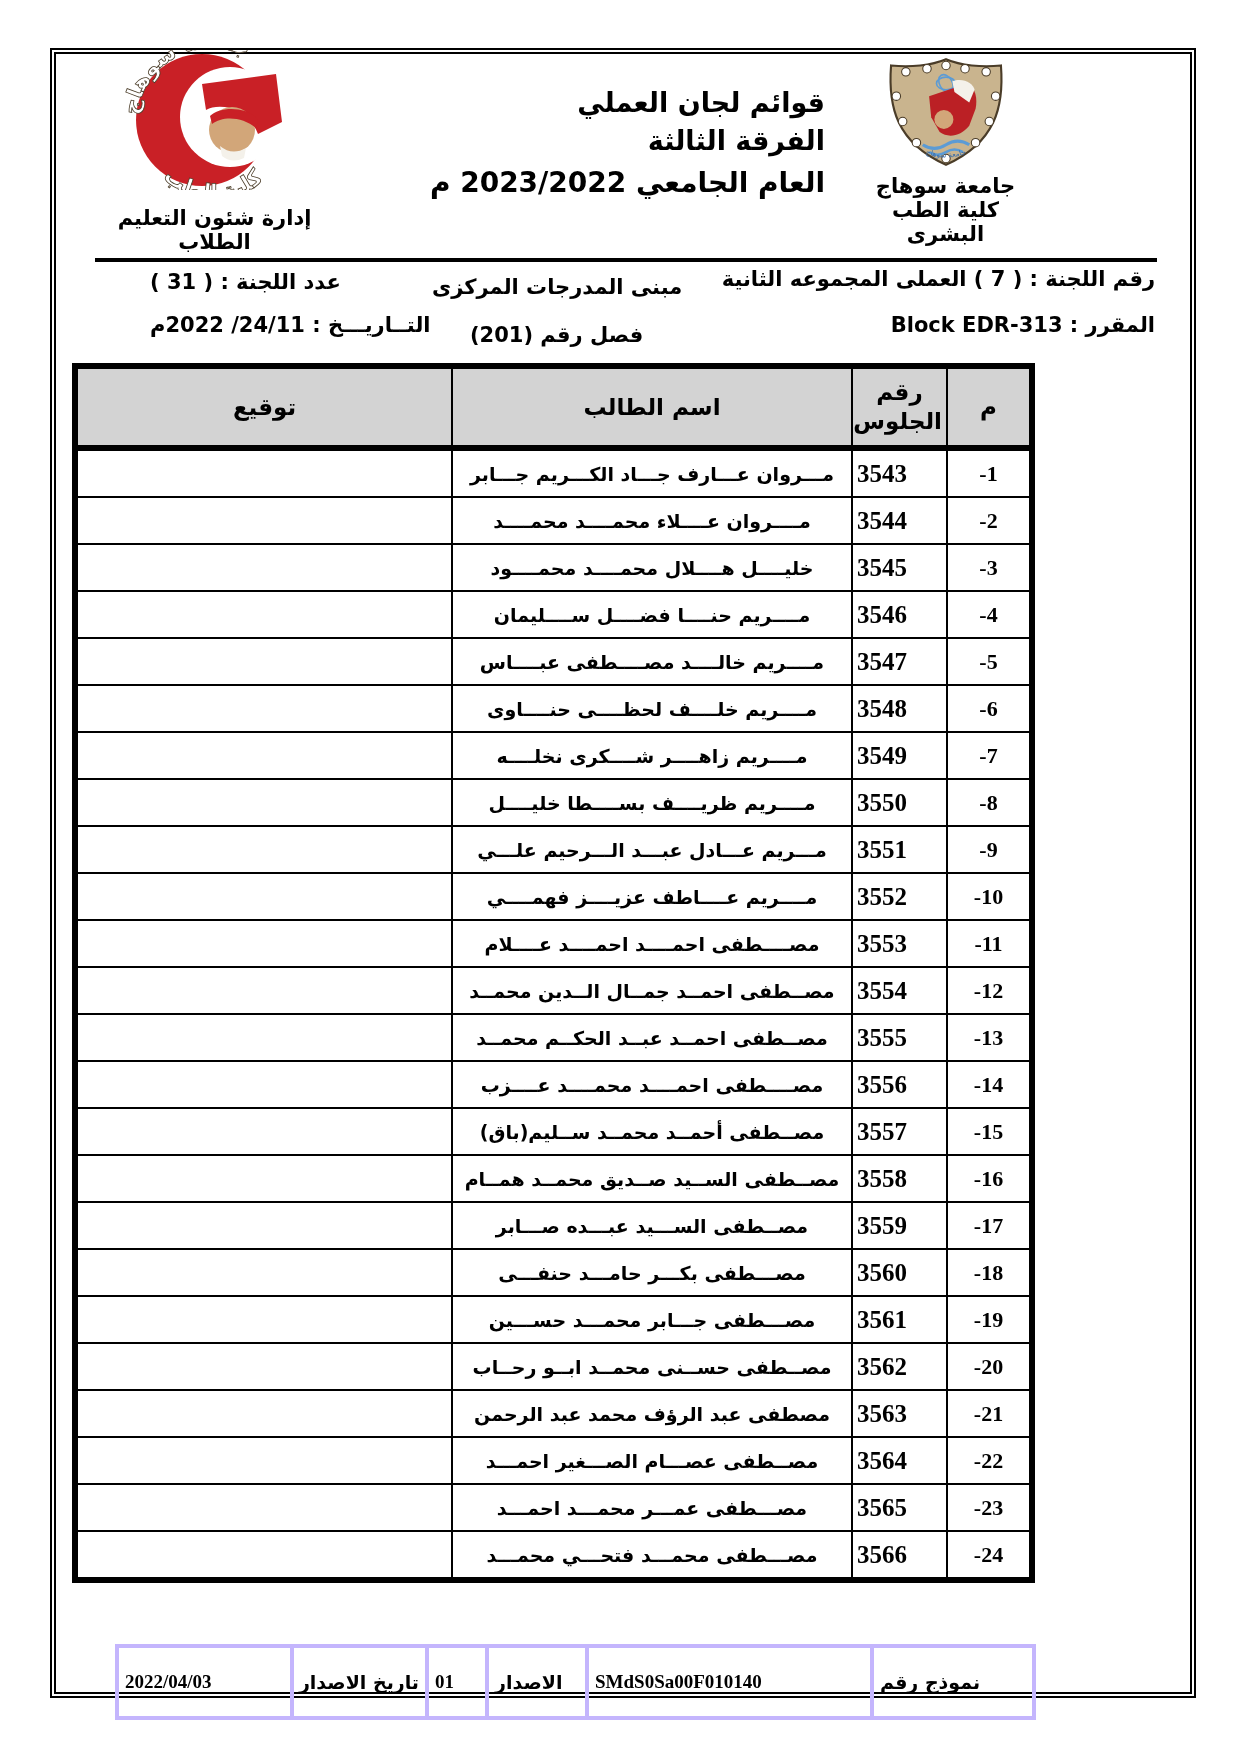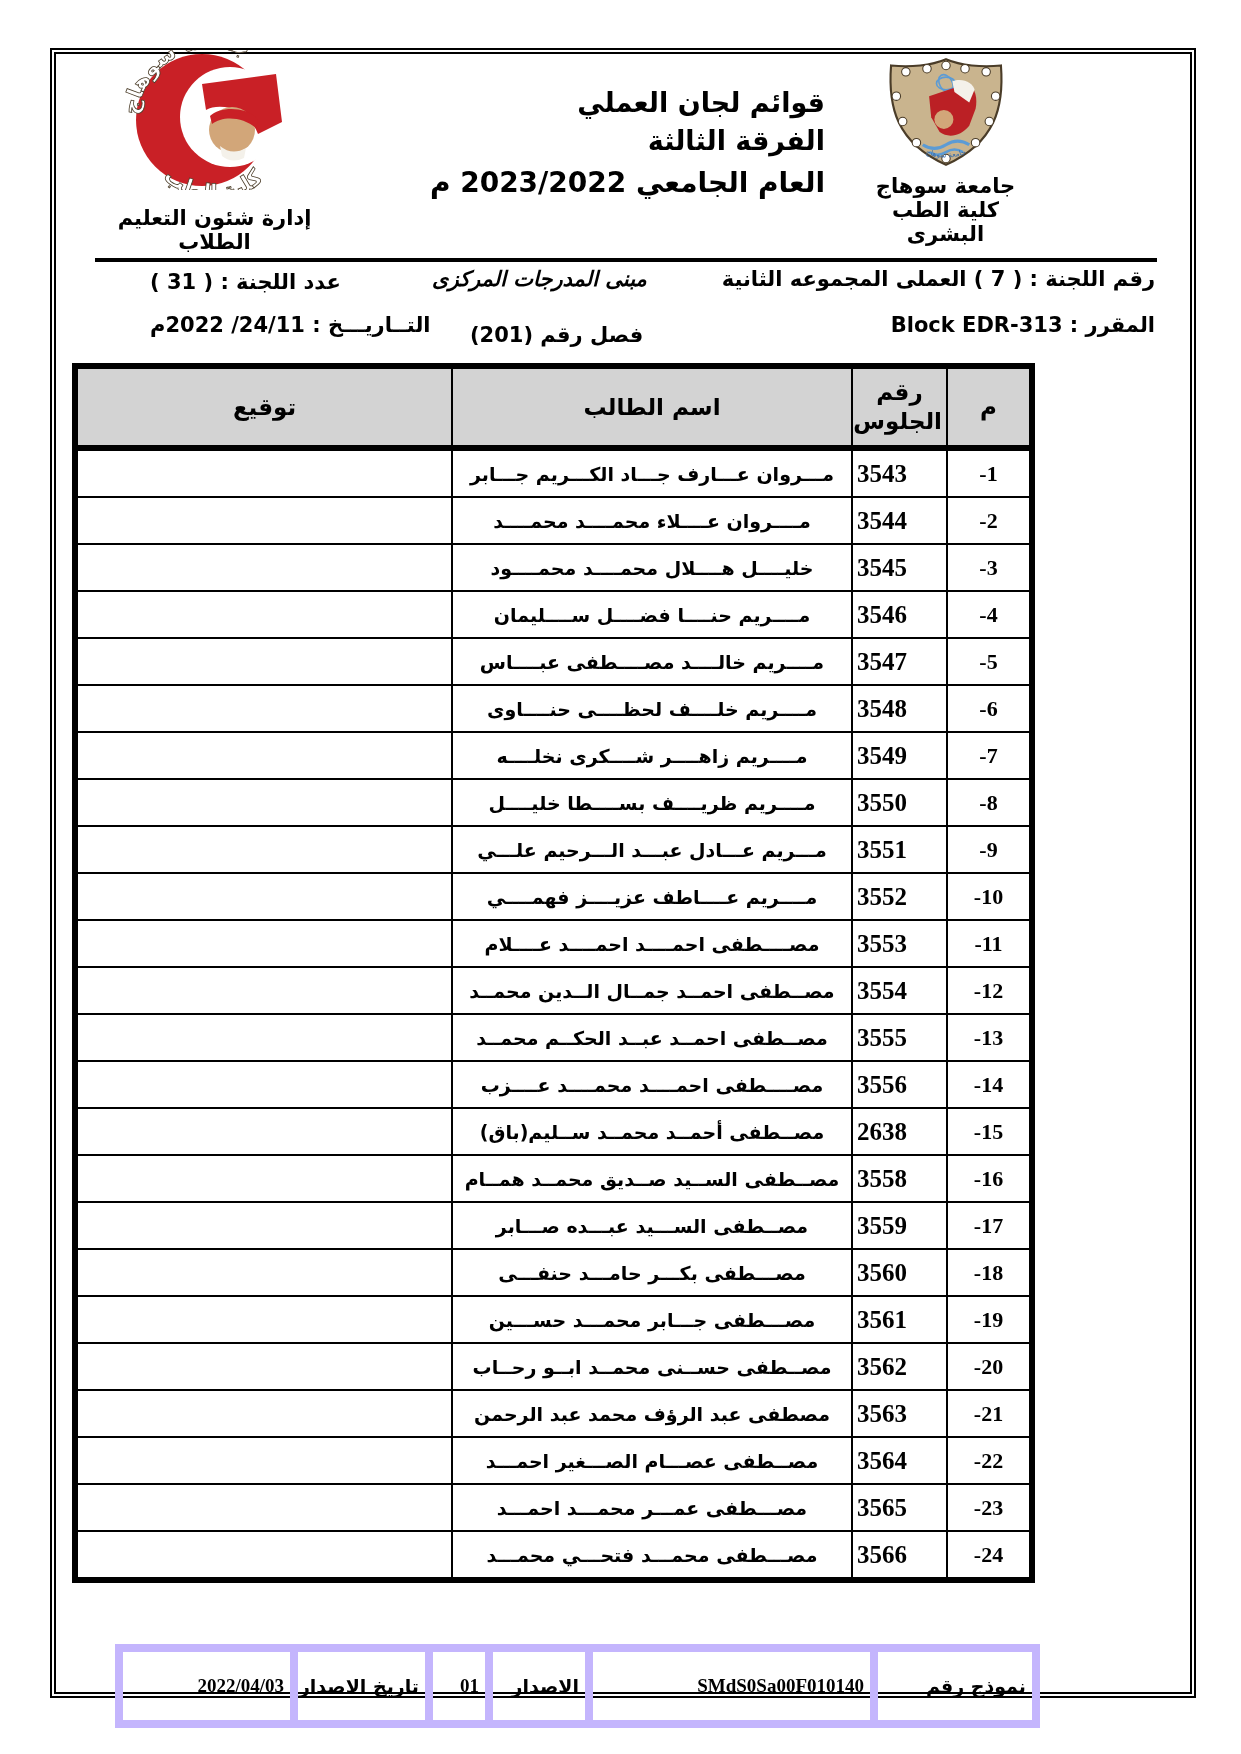--- a/index.html
+++ b/index.html
@@ -18,21 +18,21 @@
   .hdr-right .fac  { font-weight:bold; font-size:21px; }
   .hdr-center { position:absolute; left:395px; top:84px; width:430px; text-align:right; direction:rtl; }
   .hdr-center .t1, .hdr-center .t2 { font-weight:bold; font-size:27px; line-height:38px; }
   .hdr-center .t3 { font-weight:bold; font-size:28px; line-height:42px; margin-top:2px; }
   .hdr-left { position:absolute; left:82px; top:50px; width:265px; text-align:center; }
   .hdr-left .dept { font-weight:bold; font-size:21px; margin-top:12px; }
   .rule { position:absolute; left:95px; top:258px; width:1062px; height:4px; background:#000; }
   
   .info { position:absolute; font-weight:bold; font-size:21px; direction:rtl; white-space:nowrap; }
   .i-committee { top:267px; right:86px; }
-  .i-building  { top:267px; left:432px;font-style:italic; }
+  .i-building  { top:275px; left:432px; }
   .i-count     { top:270px; left:150px; }
   .i-course    { top:313px; right:86px; }
   .i-room      { top:323px; left:470px; }
   .i-date      { top:313px; left:150px; }
   
   table.main {
     position:absolute; left:72px; top:363px; width:963px;
     border-collapse:collapse; direction:rtl; table-layout:fixed;
     border:6px solid #000;
   }
@@ -48,22 +48,22 @@
   td.c-seat { font-size:25px; text-align:left; font-family:"Liberation Serif", serif; }
   td.c-idx  { font-size:22px; text-align:center; font-family:"Liberation Serif", serif; direction:ltr; }
   td.c-sig  { }
   
   table.foot {
     position:absolute; left:115px; top:1644px; width:917px;
     border-collapse:collapse; direction:rtl; table-layout:fixed;
     border:2px solid #000;
   }
   table.foot td {
-    border:8px solid #c4b5fd; height:36px; font-weight:bold; font-size:19px;
-    text-align:right; padding:16px 6px; overflow:hidden; white-space:nowrap;
+    border:4px solid #c4b5fd; height:36px; font-weight:bold; font-size:19px;
+    text-align:left; padding:16px 6px; overflow:hidden; white-space:nowrap;
   }
   td.f-code, td.f-num, td.f-date { font-family:"Liberation Serif", serif; direction:ltr; font-size:21px; }
   svg text { font-family:"DejaVu Sans", sans-serif; }
 </style>
 </head>
 <body>
 
 <div class="page">
   <div class="frame"></div>
 
@@ -245,21 +245,21 @@
 
         <tr>
           <td class="c-idx">-14</td>
           <td class="c-seat">3556</td>
           <td class="c-name">مصــــطفى احمــــد محمــــد عــــزب</td>
           <td class="c-sig"></td>
         </tr>
 
         <tr>
           <td class="c-idx">-15</td>
-          <td class="c-seat">2638</td>
+          <td class="c-seat">3557</td>
           <td class="c-name">مصــطفى أحمــد محمــد ســليم(باق)</td>
           <td class="c-sig"></td>
         </tr>
 
         <tr>
           <td class="c-idx">-16</td>
           <td class="c-seat">3558</td>
           <td class="c-name">مصــطفى الســيد صــديق محمــد همــام</td>
           <td class="c-sig"></td>
         </tr>

